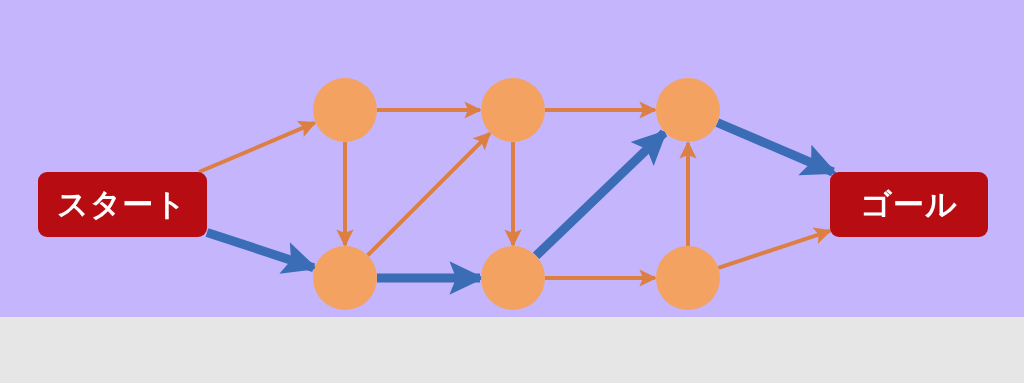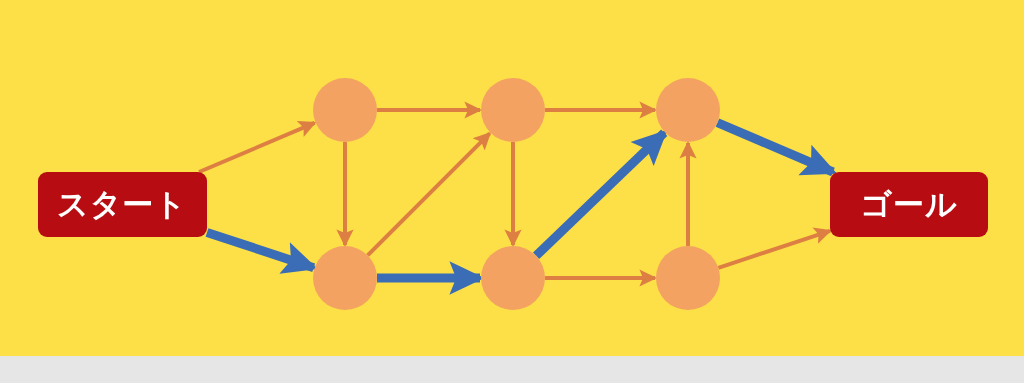--- a/index.html
+++ b/index.html
@@ -10,22 +10,22 @@
   body {
     width: 1024px;
     height: 383px;
     background: #e6e6e6;
     font-family: "DejaVu Sans", "Liberation Sans", sans-serif;
     overflow: hidden;
   }
   #diagram-root {
     position: relative;
     width: 1024px;
-    height: 356px;
-    background: #fde047;
+    height: 317px;
+    background: #c4b5fd;
   }
   #graph-canvas {
     position: absolute;
     top: 0;
     left: 0;
     width: 1024px;
     height: 383px;
     display: block;
   }
   .terminal-label {

